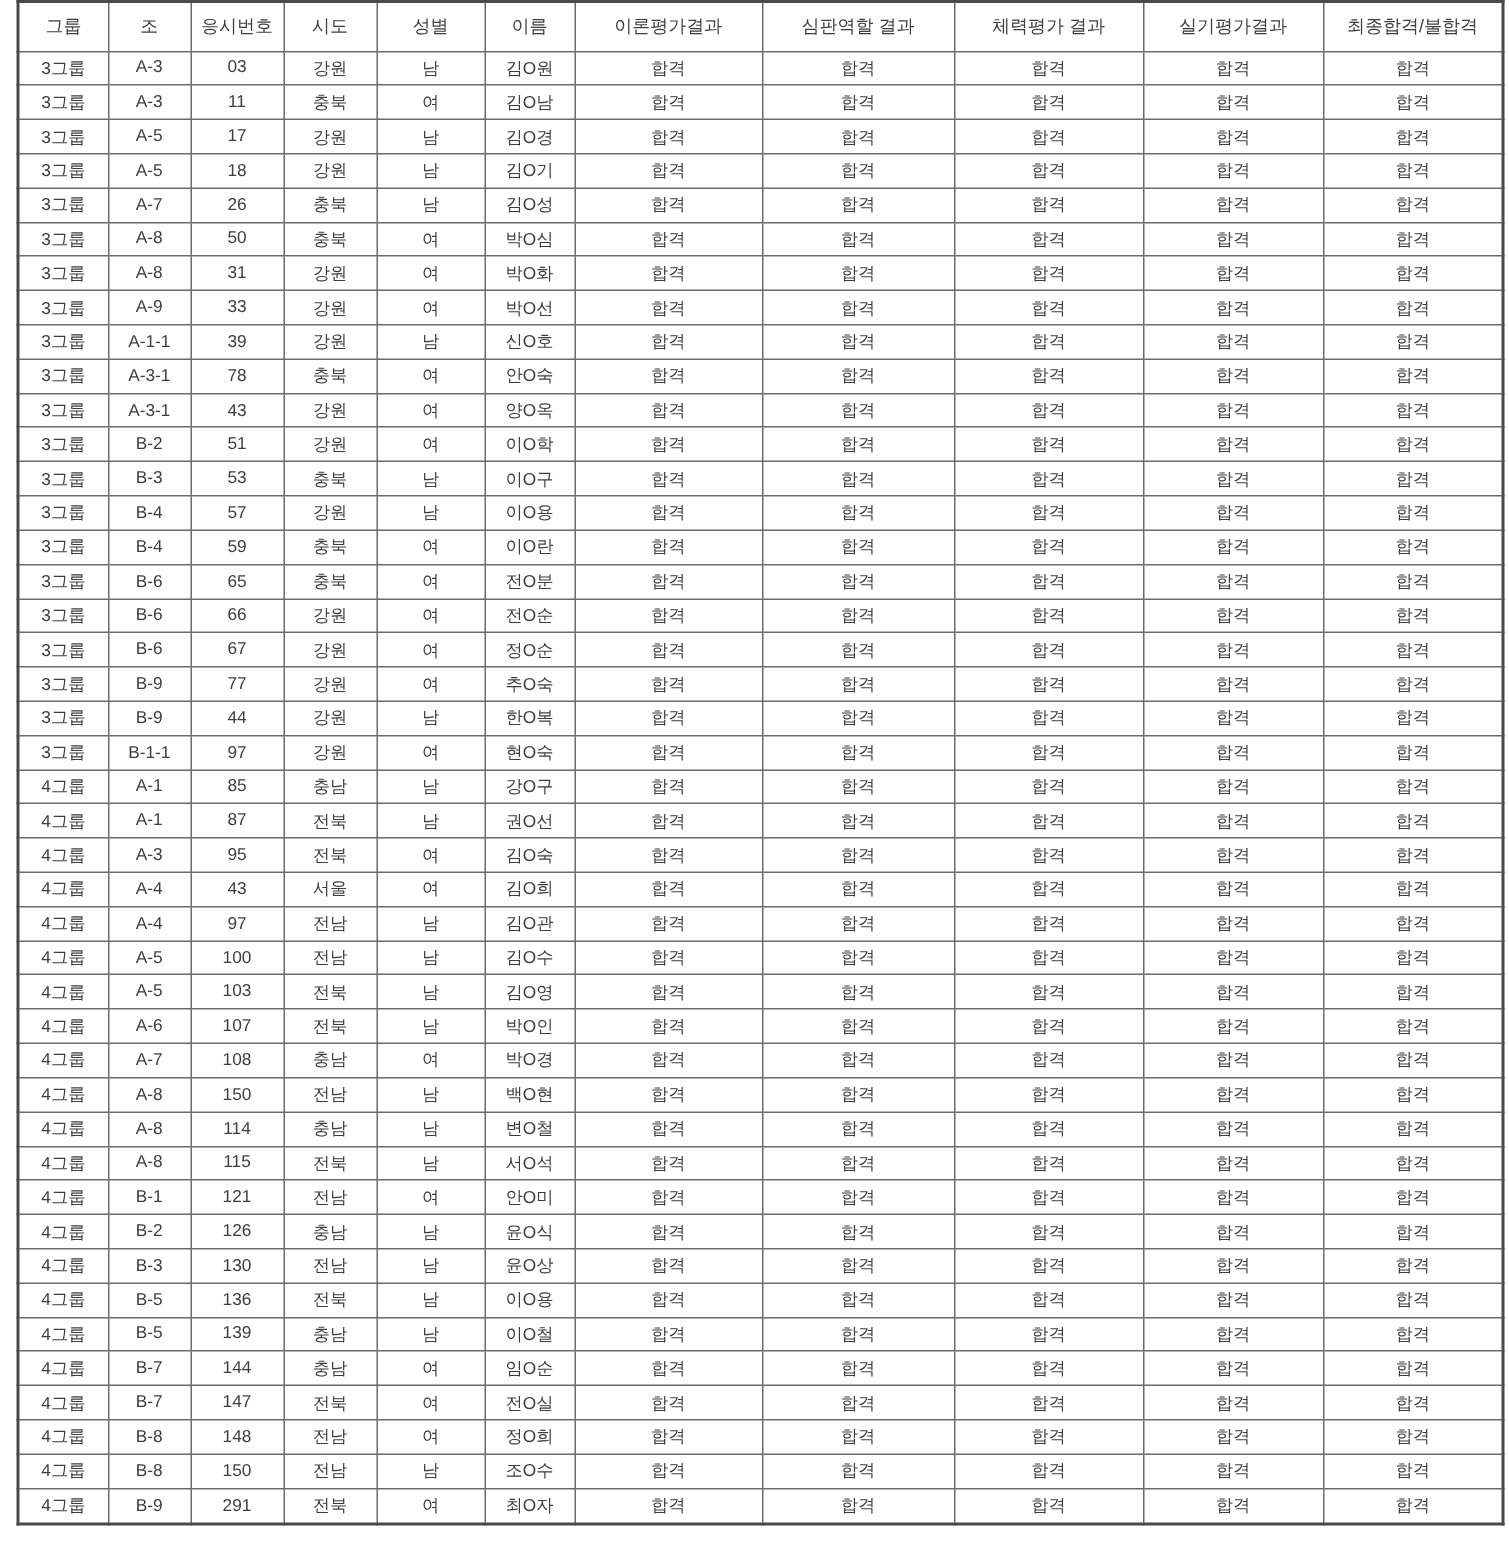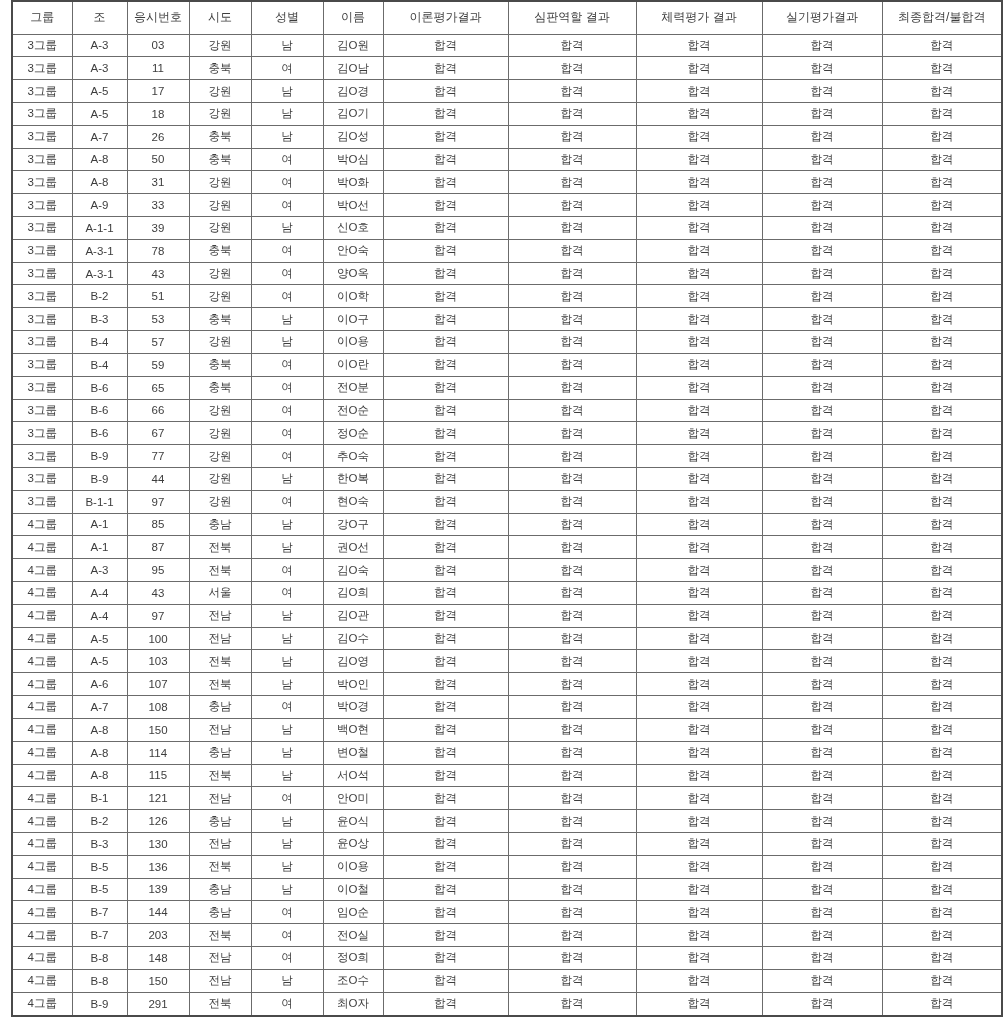--- a/index.html
+++ b/index.html
@@ -596,21 +596,21 @@
           <td>임O순</td>
           <td>합격</td>
           <td>합격</td>
           <td>합격</td>
           <td>합격</td>
           <td>합격</td>
         </tr>
         <tr>
           <td>4그룹</td>
           <td>B-7</td>
-          <td>203</td>
+          <td>147</td>
           <td>전북</td>
           <td>여</td>
           <td>전O실</td>
           <td>합격</td>
           <td>합격</td>
           <td>합격</td>
           <td>합격</td>
           <td>합격</td>
         </tr>
         <tr>

